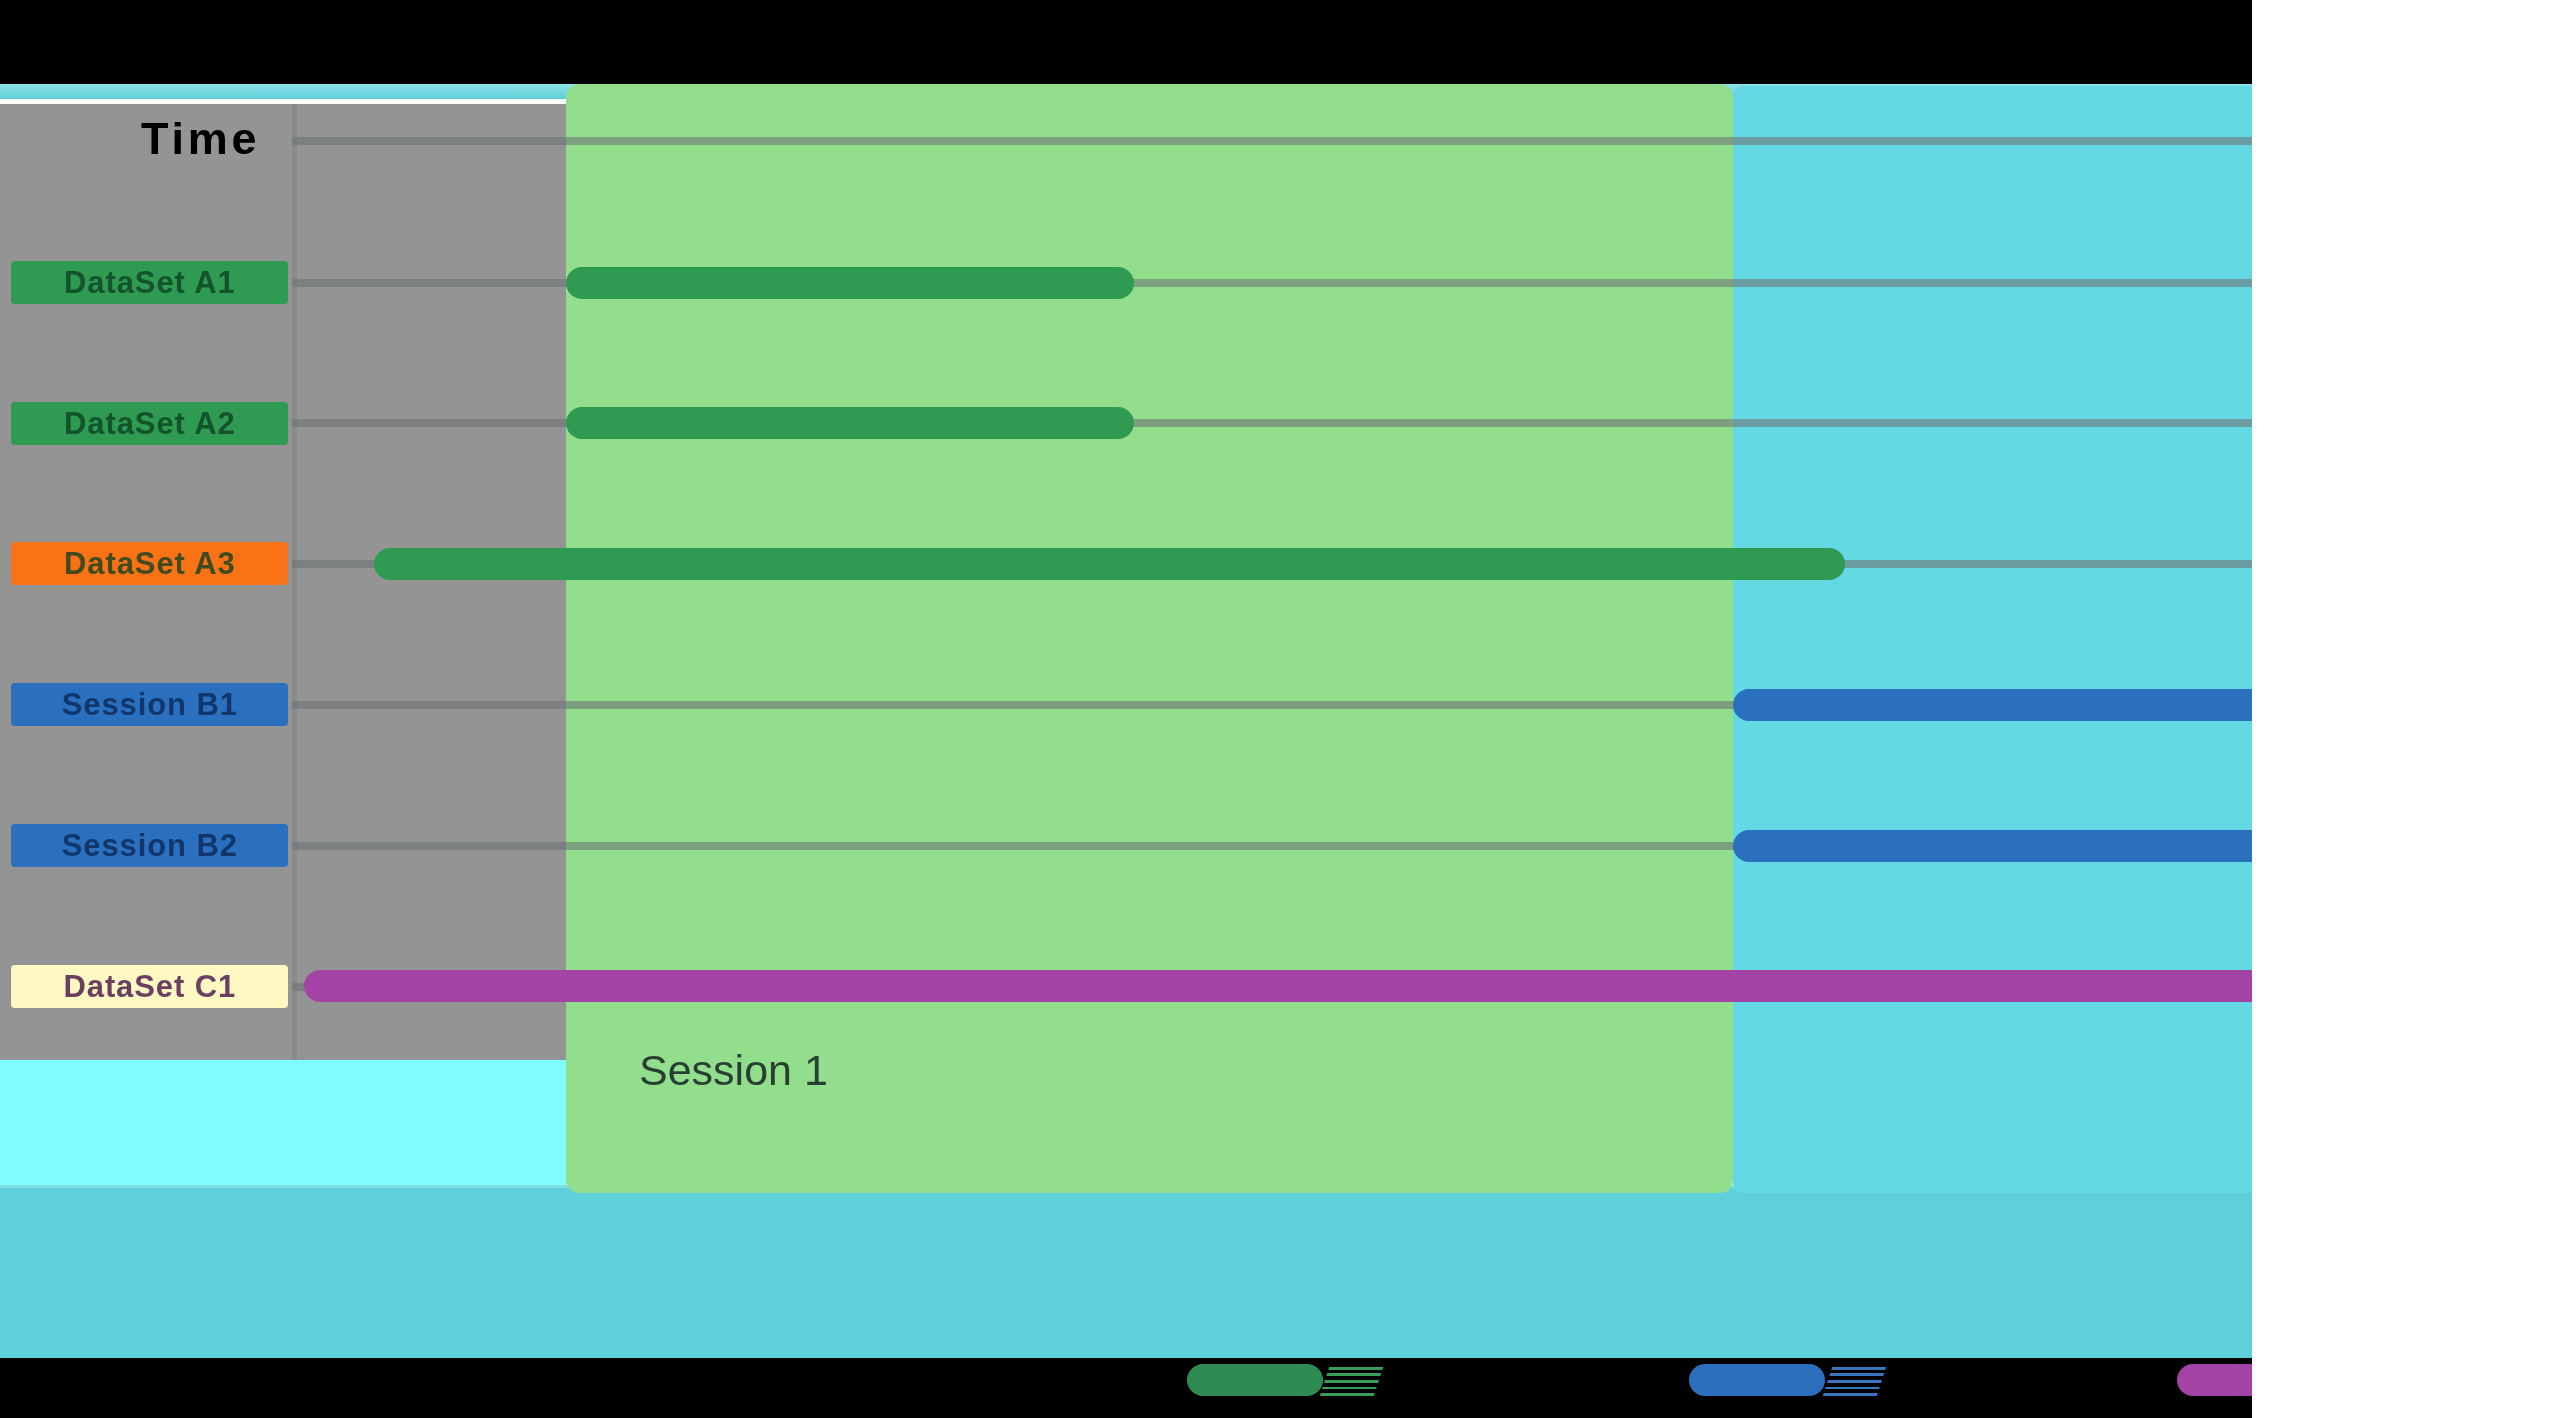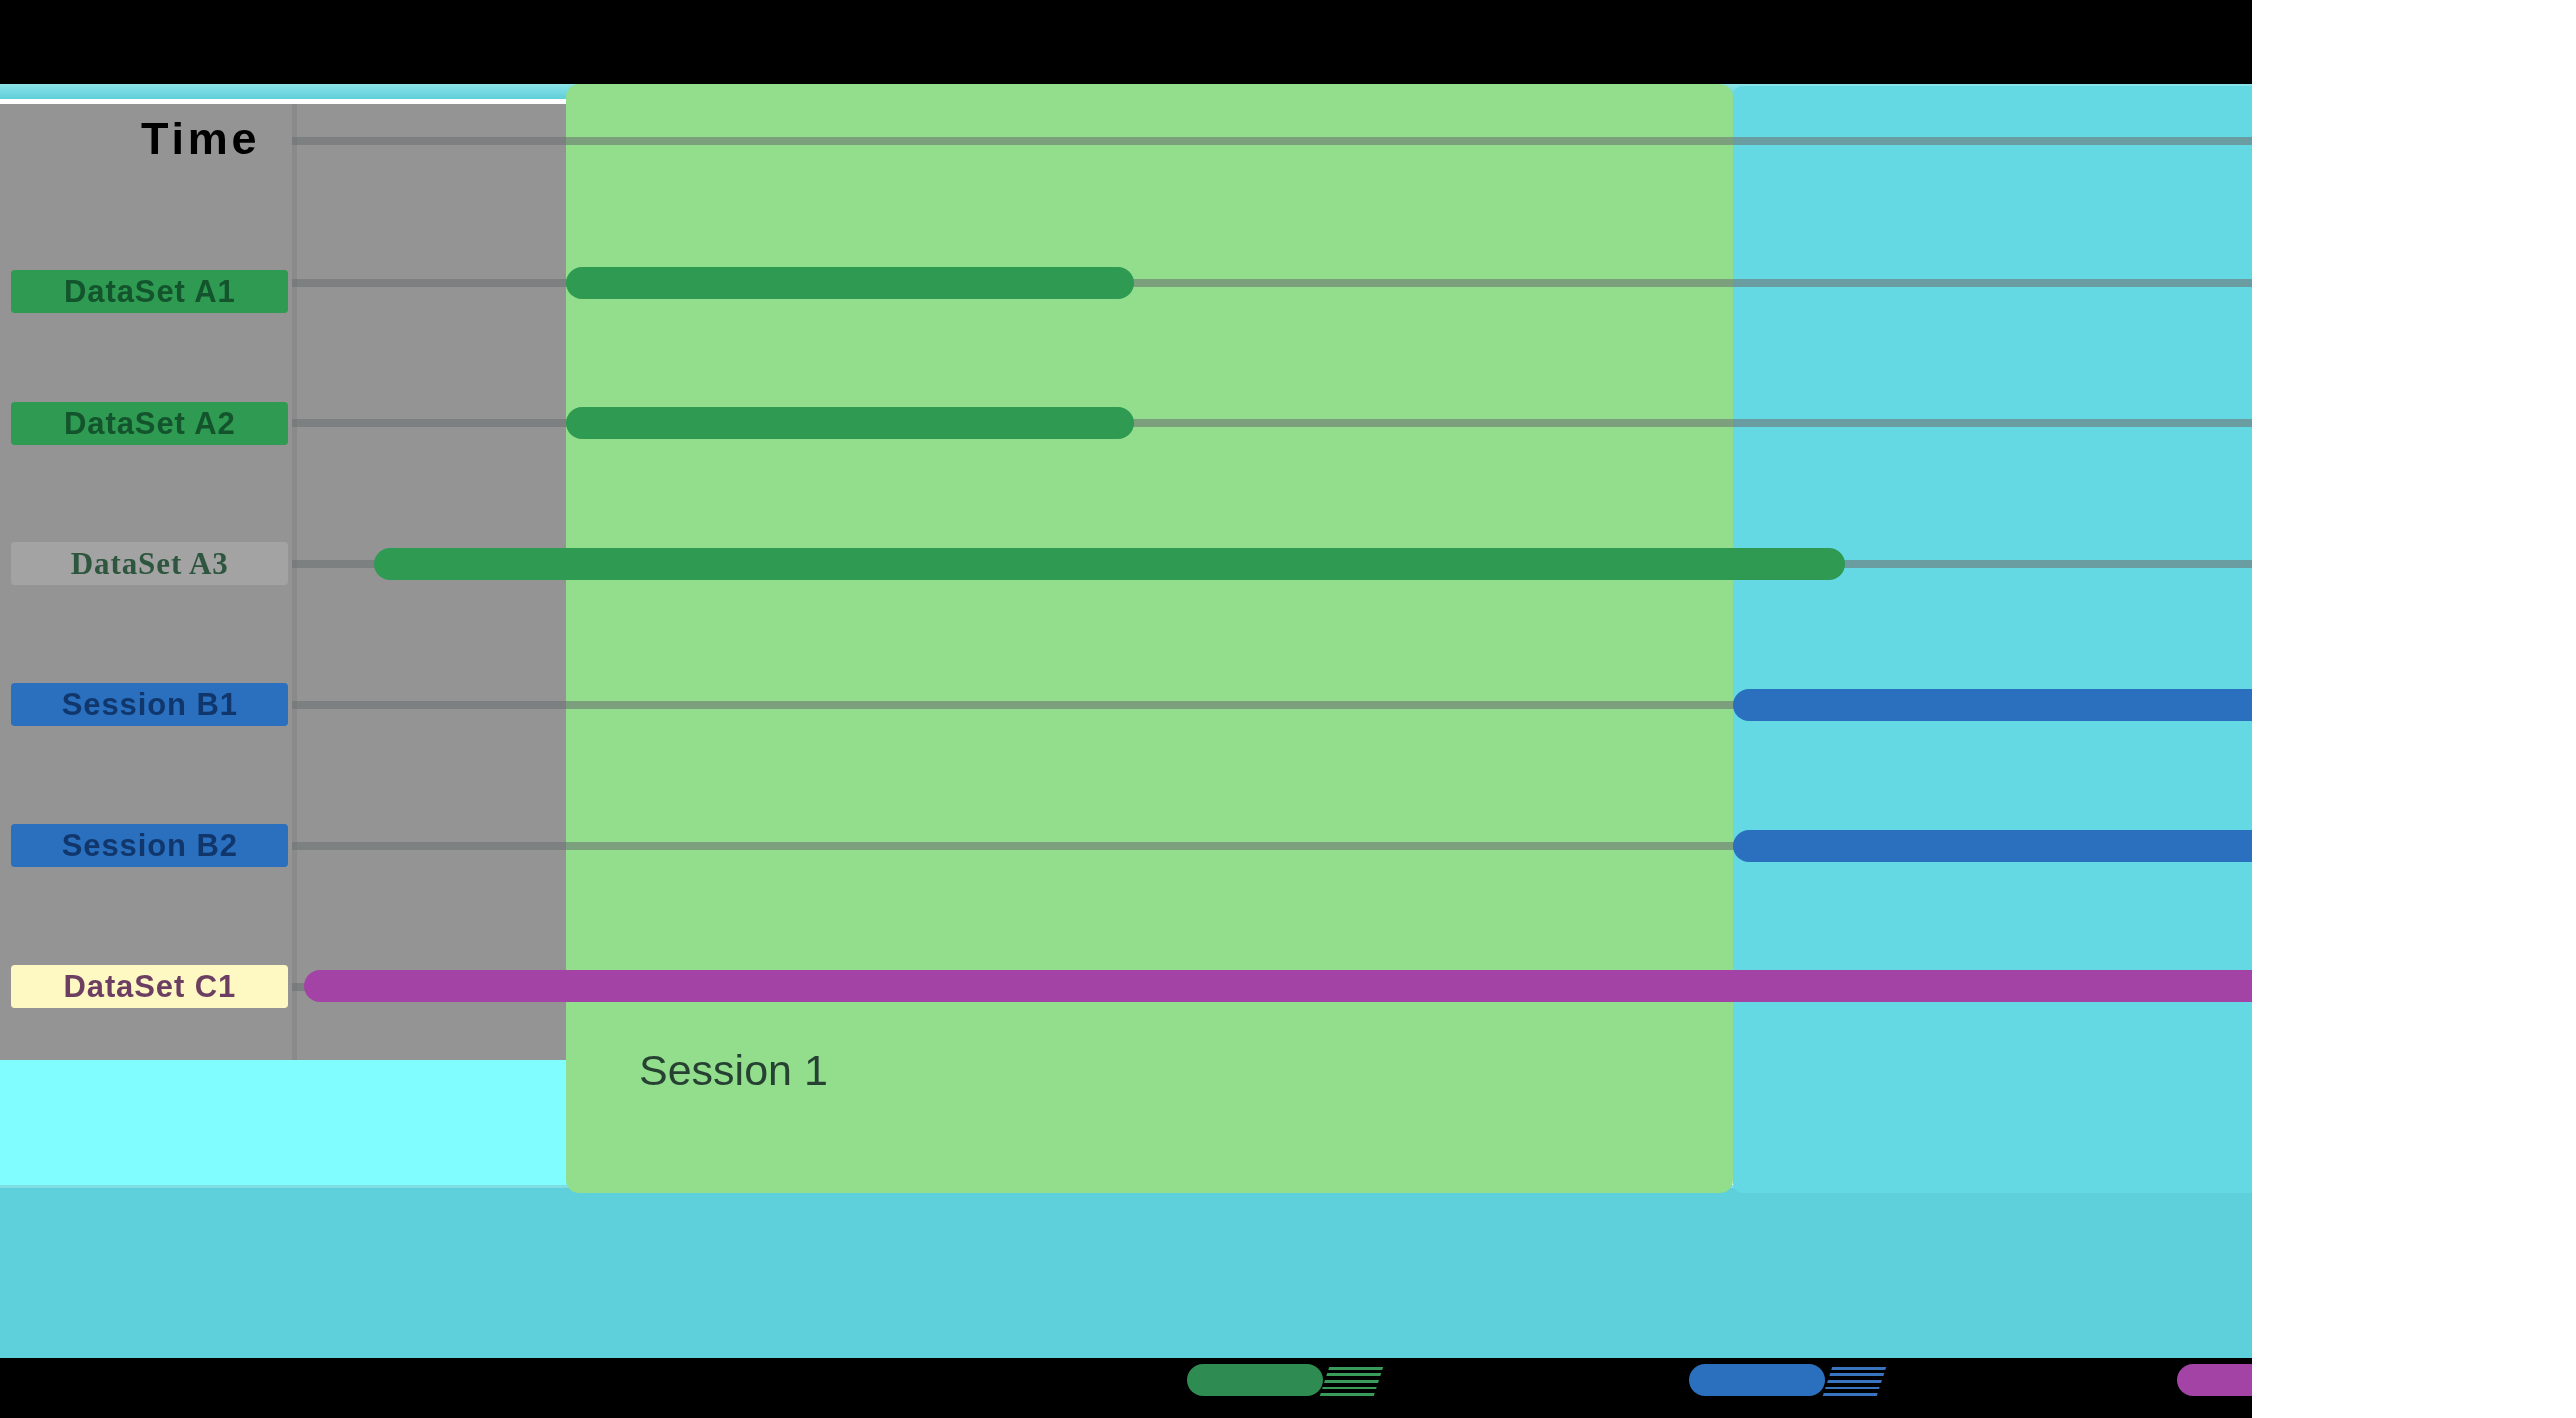--- a/index.html
+++ b/index.html
@@ -77,23 +77,23 @@
 
   <div class="abs bar" style="left: 566px; width: 568px; top: 267px; background: rgb(46, 154, 82);"></div>
   <div class="abs bar" style="left: 566px; width: 568px; top: 407px; background: rgb(46, 154, 82);"></div>
   <div class="abs bar" style="left: 374px; width: 1471px; top: 548px; background: rgb(46, 154, 82);"></div>
   <div class="abs bar" style="left: 1733px; width: 567px; top: 689px; background: rgb(42, 112, 191);"></div>
   <div class="abs bar" style="left: 1733px; width: 567px; top: 830px; background: rgb(42, 112, 191);"></div>
   <div class="abs bar" style="left: 304px; width: 2222px; top: 970px; background: rgb(164, 67, 166);"></div>
 
   <div class="abs time-label">Time</div>
 
-  <div class="abs pill t-green" style="top: 270px; background: rgb(46, 154, 82);">DataSet A1</div>
+  <div class="abs pill t-green" style="top: 261px; background: rgb(46, 154, 82);">DataSet A1</div>
   <div class="abs pill t-green" style="top: 402px; background: rgb(46, 154, 82);">DataSet A2</div>
-  <div class="abs pill t-green" style="top: 542px; background: #a3a3a3; font-family: Liberation Serif, serif;">DataSet A3</div>
+  <div class="abs pill t-green" style="top: 542px; background: #f97316;">DataSet A3</div>
   <div class="abs pill t-blue" style="top: 683px; background: rgb(42, 112, 191);">Session B1</div>
   <div class="abs pill t-blue" style="top: 824px; background: rgb(42, 112, 191);">Session B2</div>
   <div class="abs pill t-purple" style="top: 965px; background: #fef9c3;">DataSet C1</div>
 
   <div class="abs session-label" style="left:639px">Session 1</div>
 
   <div class="abs bottom-black"></div>
   <div>
     <div class="abs swatch" style="left: 1187px; width: 136px; background: rgb(46, 139, 81);"></div>
     <div class="abs slash slash-g" style="left:1325px"></div>

